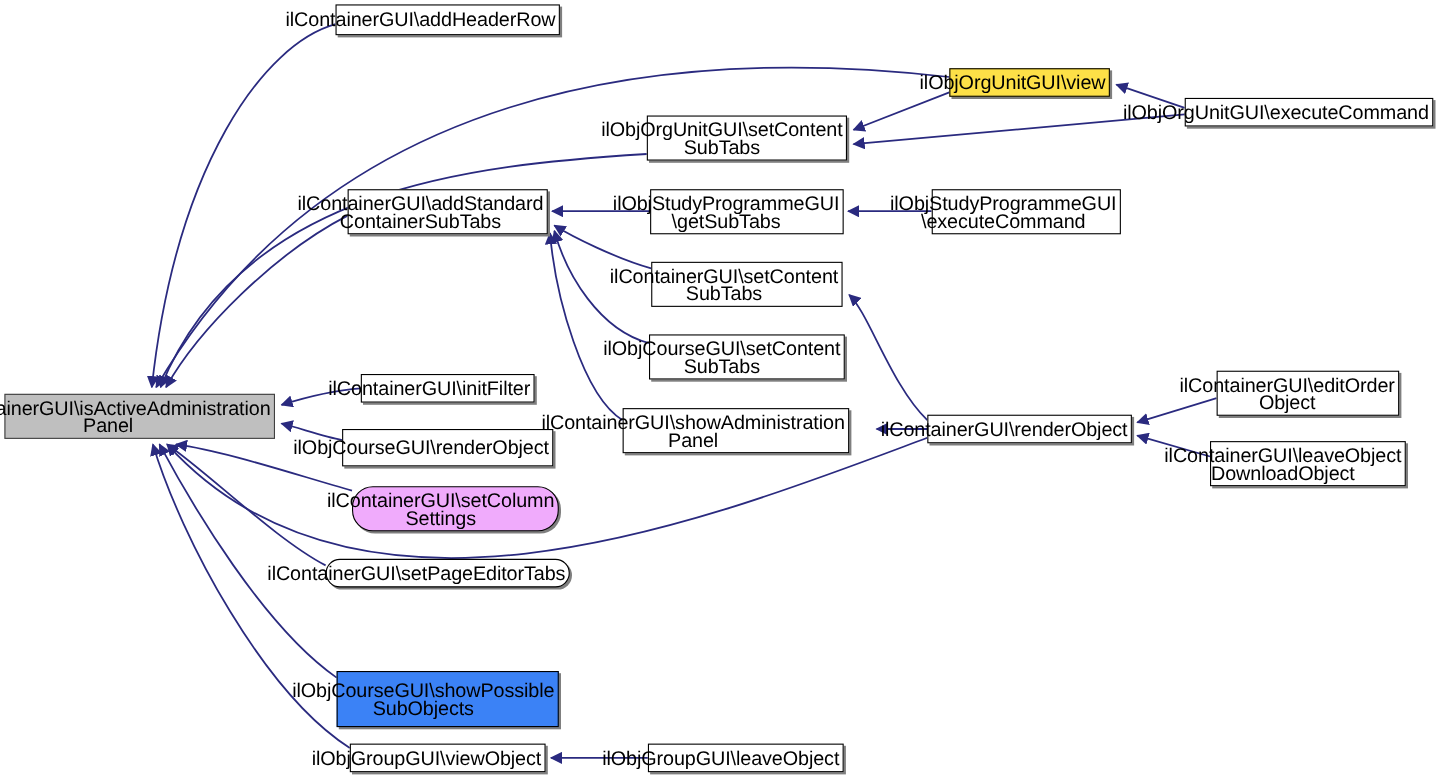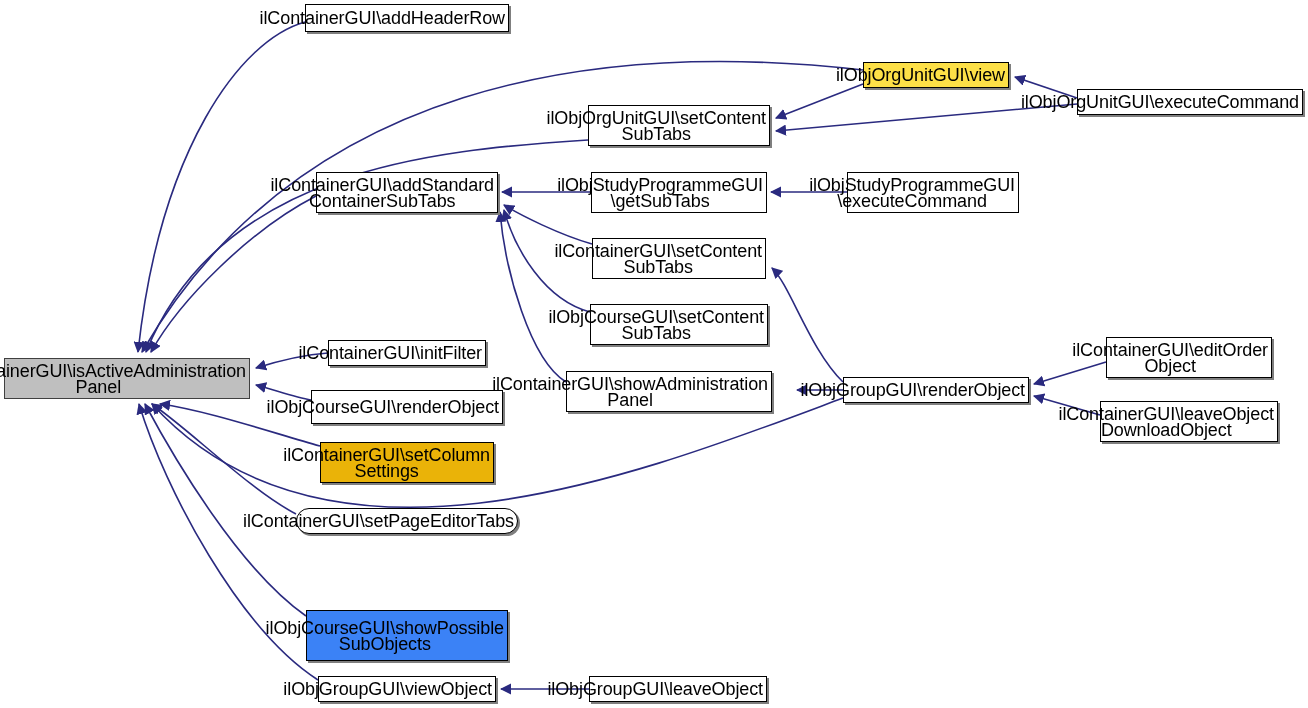--- a/index.html
+++ b/index.html
@@ -88,40 +88,40 @@
       </g>
   </svg>
   <div id="node-layer">
       <div class="node root" style="left: 4px; top: 358px; width: 246px; height: 41px; background: rgb(191, 191, 191); border-color: rgb(64, 64, 64);"><span class="node-label">ilContainerGUI\isActiveAdministration
 Panel</span></div>
       <div class="node shadow" style="left: 305px; top: 4px; width: 204px; height: 28px; background: rgb(255, 255, 255); border-color: rgb(0, 0, 0);"><span class="node-label">ilContainerGUI\addHeaderRow</span></div>
       <div class="node shadow" style="left: 316px; top: 172px; width: 182px; height: 41px; background: rgb(255, 255, 255); border-color: rgb(0, 0, 0);"><span class="node-label">ilContainerGUI\addStandard
 ContainerSubTabs</span></div>
       <div class="node shadow" style="left: 328px; top: 340px; width: 158px; height: 26px; background: rgb(255, 255, 255); border-color: rgb(0, 0, 0);"><span class="node-label">ilContainerGUI\initFilter</span></div>
       <div class="node shadow" style="left: 311px; top: 390px; width: 192px; height: 34px; background: rgb(255, 255, 255); border-color: rgb(0, 0, 0);"><span class="node-label">ilObjCourseGUI\renderObject</span></div>
-      <div class="node shadow" style="left: 320px; top: 442px; width: 174px; height: 41px; background: #eab308; border-color: rgb(0, 0, 0);"><span class="node-label">ilContainerGUI\setColumn
+      <div class="node shadow" style="left: 320px; top: 442px; width: 188px; height: 41px; background: #f0abfc; border-color: rgb(0, 0, 0); border-radius: 19px;"><span class="node-label">ilContainerGUI\setColumn
 Settings</span></div>
       <div class="node shadow" style="left: 296px; top: 508px; width: 222px; height: 26px; background: rgb(255, 255, 255); border-color: rgb(0, 0, 0); border-radius: 13px;"><span class="node-label">ilContainerGUI\setPageEditorTabs</span></div>
       <div class="node shadow" style="left: 306px; top: 610px; width: 202px; height: 51px; background: #3b82f6; border-color: rgb(0, 0, 0);"><span class="node-label">ilObjCourseGUI\showPossible
 SubObjects</span></div>
       <div class="node shadow" style="left: 318px; top: 676px; width: 178px; height: 26px; background: rgb(255, 255, 255); border-color: rgb(0, 0, 0);"><span class="node-label">ilObjGroupGUI\viewObject</span></div>
       <div class="node shadow" style="left: 588px; top: 105px; width: 182px; height: 41px; background: rgb(255, 255, 255); border-color: rgb(0, 0, 0);"><span class="node-label">ilObjOrgUnitGUI\setContent
 SubTabs</span></div>
       <div class="node" style="left: 591px; top: 172px; width: 176px; height: 41px; background: rgb(255, 255, 255); border-color: rgb(0, 0, 0);"><span class="node-label">ilObjStudyProgrammeGUI
 \getSubTabs</span></div>
       <div class="node" style="left: 592px; top: 238px; width: 174px; height: 41px; background: rgb(255, 255, 255); border-color: rgb(0, 0, 0);"><span class="node-label">ilContainerGUI\setContent
 SubTabs</span></div>
       <div class="node shadow" style="left: 590px; top: 304px; width: 178px; height: 41px; background: rgb(255, 255, 255); border-color: rgb(0, 0, 0);"><span class="node-label">ilObjCourseGUI\setContent
 SubTabs</span></div>
       <div class="node shadow" style="left: 566px; top: 371px; width: 206px; height: 41px; background: rgb(255, 255, 255); border-color: rgb(0, 0, 0);"><span class="node-label">ilContainerGUI\showAdministration
 Panel</span></div>
       <div class="node shadow" style="left: 863px; top: 62px; width: 146px; height: 26px; background: #fde047; border-color: rgb(0, 0, 0);"><span class="node-label">ilObjOrgUnitGUI\view</span></div>
       <div class="node" style="left: 847px; top: 172px; width: 172px; height: 41px; background: rgb(255, 255, 255); border-color: rgb(0, 0, 0);"><span class="node-label">ilObjStudyProgrammeGUI
 \executeCommand</span></div>
-      <div class="node shadow" style="left: 843px; top: 377px; width: 186px; height: 26px; background: rgb(255, 255, 255); border-color: rgb(0, 0, 0);"><span class="node-label">ilObjGroupGUI\renderObject</span></div>
+      <div class="node shadow" style="left: 843px; top: 377px; width: 186px; height: 26px; background: rgb(255, 255, 255); border-color: rgb(0, 0, 0);"><span class="node-label">ilContainerGUI\renderObject</span></div>
       <div class="node shadow" style="left: 1077px; top: 89px; width: 226px; height: 26px; background: rgb(255, 255, 255); border-color: rgb(0, 0, 0);"><span class="node-label">ilObjOrgUnitGUI\executeCommand</span></div>
       <div class="node shadow" style="left: 1106px; top: 337px; width: 166px; height: 41px; background: rgb(255, 255, 255); border-color: rgb(0, 0, 0);"><span class="node-label">ilContainerGUI\editOrder
 Object</span></div>
       <div class="node shadow" style="left: 1100px; top: 401px; width: 178px; height: 41px; background: rgb(255, 255, 255); border-color: rgb(0, 0, 0);"><span class="node-label">ilContainerGUI\leaveObject
 DownloadObject</span></div>
       <div class="node shadow" style="left: 589px; top: 676px; width: 178px; height: 26px; background: rgb(255, 255, 255); border-color: rgb(0, 0, 0);"><span class="node-label">ilObjGroupGUI\leaveObject</span></div>
     </div>
 </div>
 
 </body></html>

